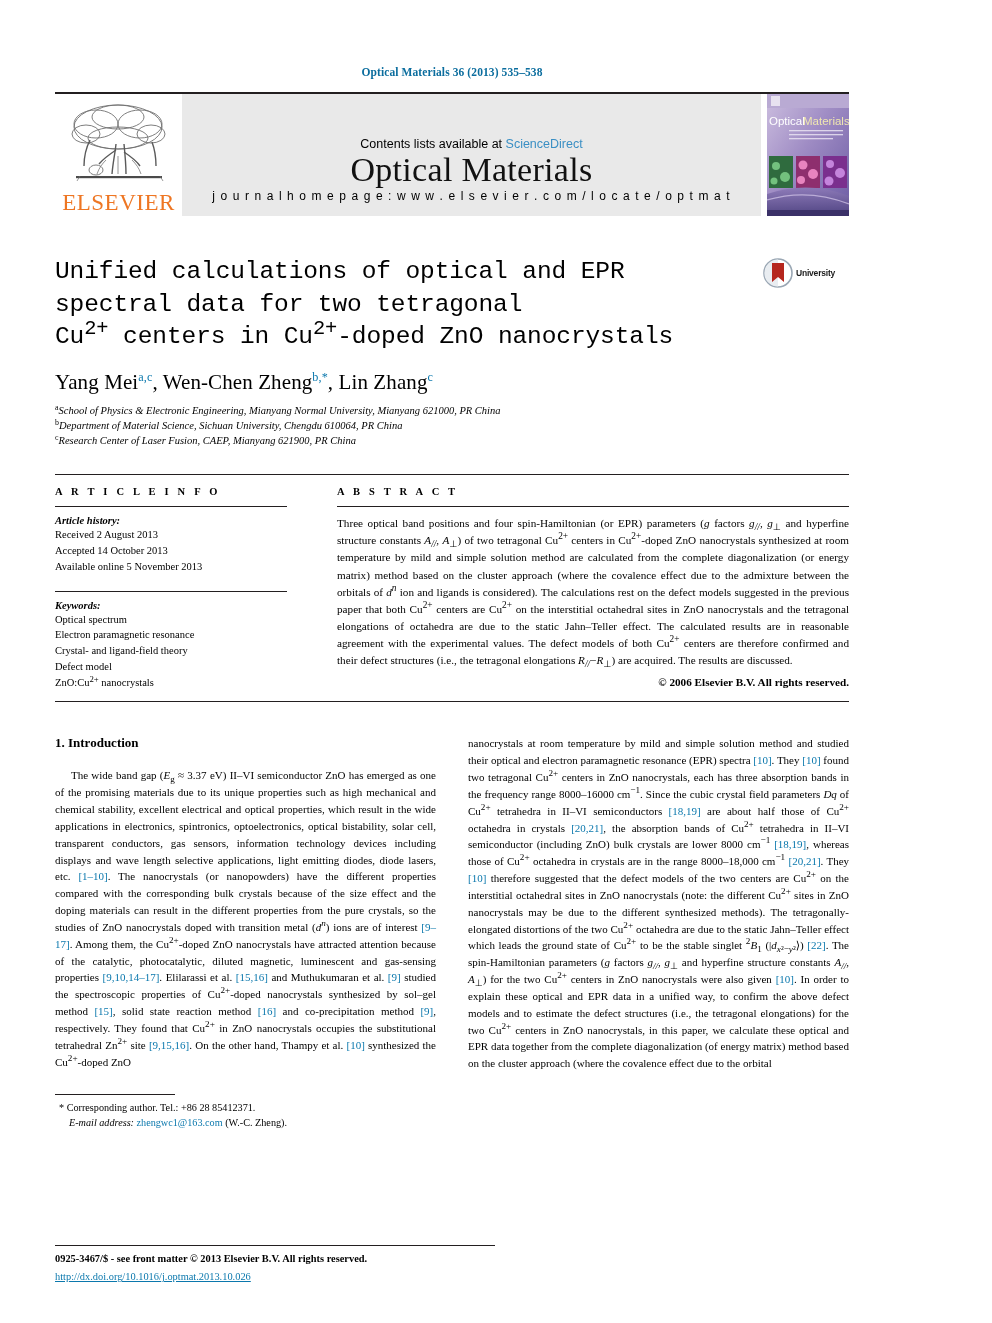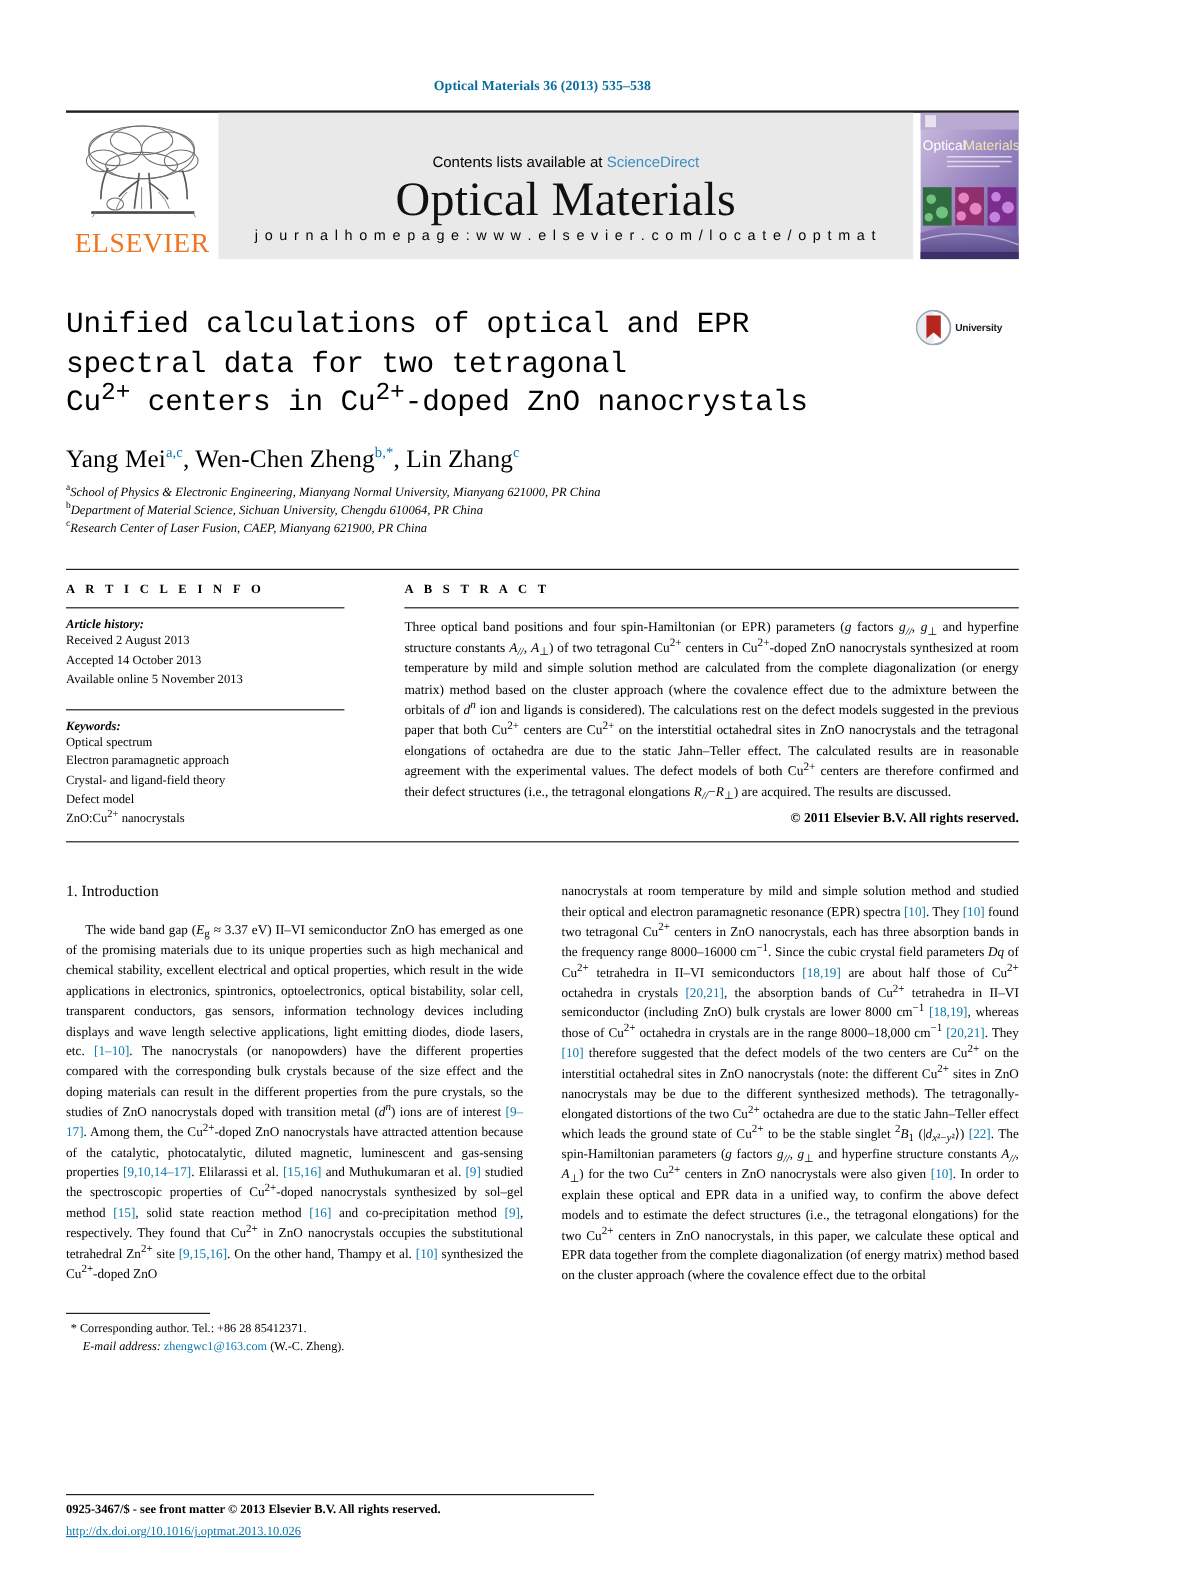--- a/index.html
+++ b/index.html
@@ -74,21 +74,21 @@
   .contents-line {
     font-family: "Liberation Sans", sans-serif;
     font-size: 12.5px;
     color: #000;
   }
   .contents-line .sd {
     color: #3a8fc4;
   }
   .journal-name {
     font-family: "Liberation Serif", serif;
-    font-size: 40px;
+    font-size: 34px;
     letter-spacing: 0.3px;
     color: #111;
   }
   .homepage-line {
     font-family: "Liberation Sans", sans-serif;
     font-size: 12px;
     letter-spacing: 1.1px;
     color: #000;
   }
   .cover-thumb {
@@ -209,21 +209,21 @@
     display: flex;
     gap: 32px;
   }
   .bcol {
     flex: 1 1 0;
     min-width: 0;
     position: relative;
   }
   h2.sect-head {
     font-family: "Liberation Serif", serif;
-    font-weight: normal;
+    font-weight: bold;
     font-size: 13px;
     margin: 0 0 16px 0;
   }
   p.body-text {
     font-family: "Liberation Serif", serif;
     font-size: 11px;
     line-height: 1.53;
     text-align: justify;
     margin: 0;
     text-indent: 16px;
@@ -408,34 +408,34 @@
       <div class="sect-label">A R T I C L E  I N F O</div>
       <div class="rule-thin"></div>
       <div class="hist-title">Article history:</div>
       <div class="hist-line">Received 2 August 2013</div>
       <div class="hist-line">Accepted 14 October 2013</div>
       <div class="hist-line">Available online 5 November 2013</div>
       <div class="rule-thin" style="margin-top:16px;"></div>
       <div class="kw-block">
         <div class="kw-title">Keywords:</div>
         <div class="kw-line">Optical spectrum</div>
-        <div class="kw-line">Electron paramagnetic approach</div>
+        <div class="kw-line">Electron paramagnetic resonance</div>
         <div class="kw-line">Crystal- and ligand-field theory</div>
         <div class="kw-line">Defect model</div>
         <div class="kw-line">ZnO:Cu<sup>2+</sup> nanocrystals</div>
       </div>
     </div>
 
     <div class="col-abstract">
       <div class="sect-label">A B S T R A C T</div>
       <div class="rule-thin"></div>
       <div class="abstract-body">
         Three optical band positions and four spin-Hamiltonian (or EPR) parameters (<i>g</i> factors <i>g<sub>//</sub></i>, <i>g</i><sub>⊥</sub> and hyperfine structure constants <i>A<sub>//</sub></i>, <i>A</i><sub>⊥</sub>) of two tetragonal Cu<sup>2+</sup> centers in Cu<sup>2+</sup>-doped ZnO nanocrystals synthesized at room temperature by mild and simple solution method are calculated from the complete diagonalization (or energy matrix) method based on the cluster approach (where the covalence effect due to the admixture between the orbitals of <i>d<sup>n</sup></i> ion and ligands is considered). The calculations rest on the defect models suggested in the previous paper that both Cu<sup>2+</sup> centers are Cu<sup>2+</sup> on the interstitial octahedral sites in ZnO nanocrystals and the tetragonal elongations of octahedra are due to the static Jahn–Teller effect. The calculated results are in reasonable agreement with the experimental values. The defect models of both Cu<sup>2+</sup> centers are therefore confirmed and their defect structures (i.e., the tetragonal elongations <i>R<sub>//</sub></i>−<i>R</i><sub>⊥</sub>) are acquired. The results are discussed.
       </div>
-      <div class="copyright">© 2011 Elsevier B.V. All rights reserved.</div>
+      <div class="copyright">© 2006 Elsevier B.V. All rights reserved.</div>
     </div>
   </div>
   <div class="rule-after-abs"></div>
 
   <div class="body-cols">
 
     <div class="bcol">
       <h2 class="sect-head">1. Introduction</h2>
       <p class="body-text">
         The wide band gap (<i>E</i><sub>g</sub> ≈ 3.37 eV) II–VI semiconductor ZnO has emerged as one of the promising materials due to its unique properties such as high mechanical and chemical stability, excellent electrical and optical properties, which result in the wide applications in electronics, spintronics, optoelectronics, optical bistability, solar cell, transparent conductors, gas sensors, information technology devices including displays and wave length selective applications, light emitting diodes, diode lasers, etc. <span class="ref">[1–10]</span>. The nanocrystals (or nanopowders) have the different properties compared with the corresponding bulk crystals because of the size effect and the doping materials can result in the different properties from the pure crystals, so the studies of ZnO nanocrystals doped with transition metal (<i>d<sup>n</sup></i>) ions are of interest <span class="ref">[9–17]</span>. Among them, the Cu<sup>2+</sup>-doped ZnO nanocrystals have attracted attention because of the catalytic, photocatalytic, diluted magnetic, luminescent and gas-sensing properties <span class="ref">[9,10,14–17]</span>. Elilarassi et al. <span class="ref">[15,16]</span> and Muthukumaran et al. <span class="ref">[9]</span> studied the spectroscopic properties of Cu<sup>2+</sup>-doped nanocrystals synthesized by sol–gel method <span class="ref">[15]</span>, solid state reaction method <span class="ref">[16]</span> and co-precipitation method <span class="ref">[9]</span>, respectively. They found that Cu<sup>2+</sup> in ZnO nanocrystals occupies the substitutional tetrahedral Zn<sup>2+</sup> site <span class="ref">[9,15,16]</span>. On the other hand, Thampy et al. <span class="ref">[10]</span> synthesized the Cu<sup>2+</sup>-doped ZnO

